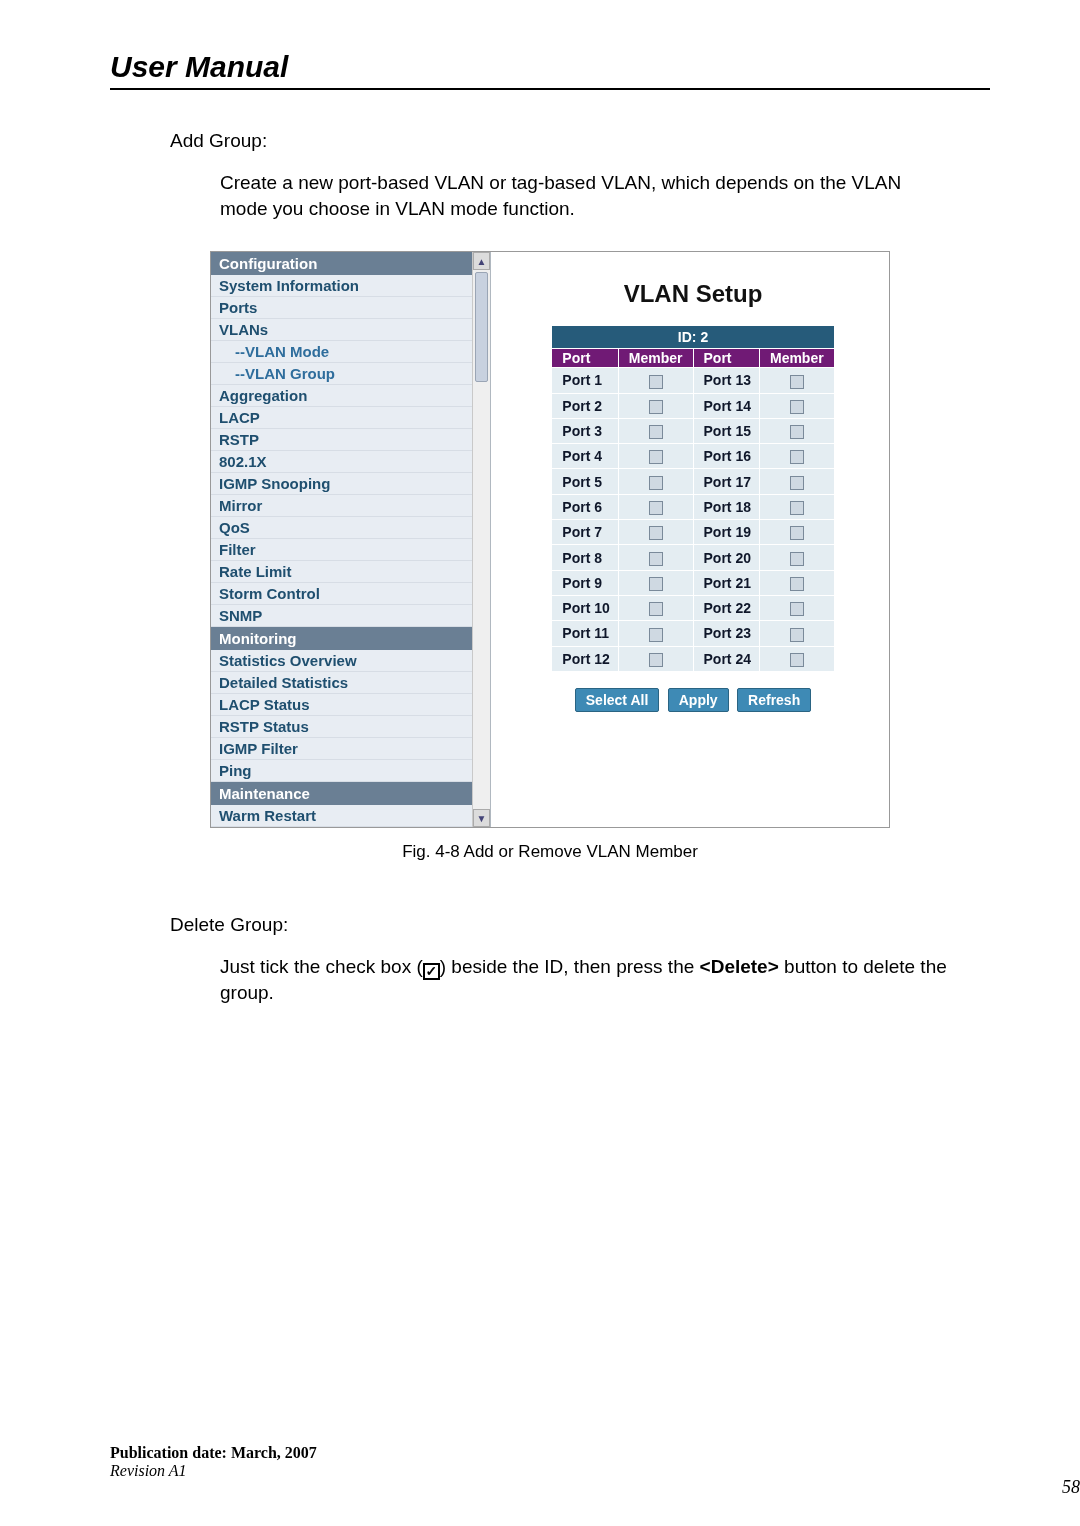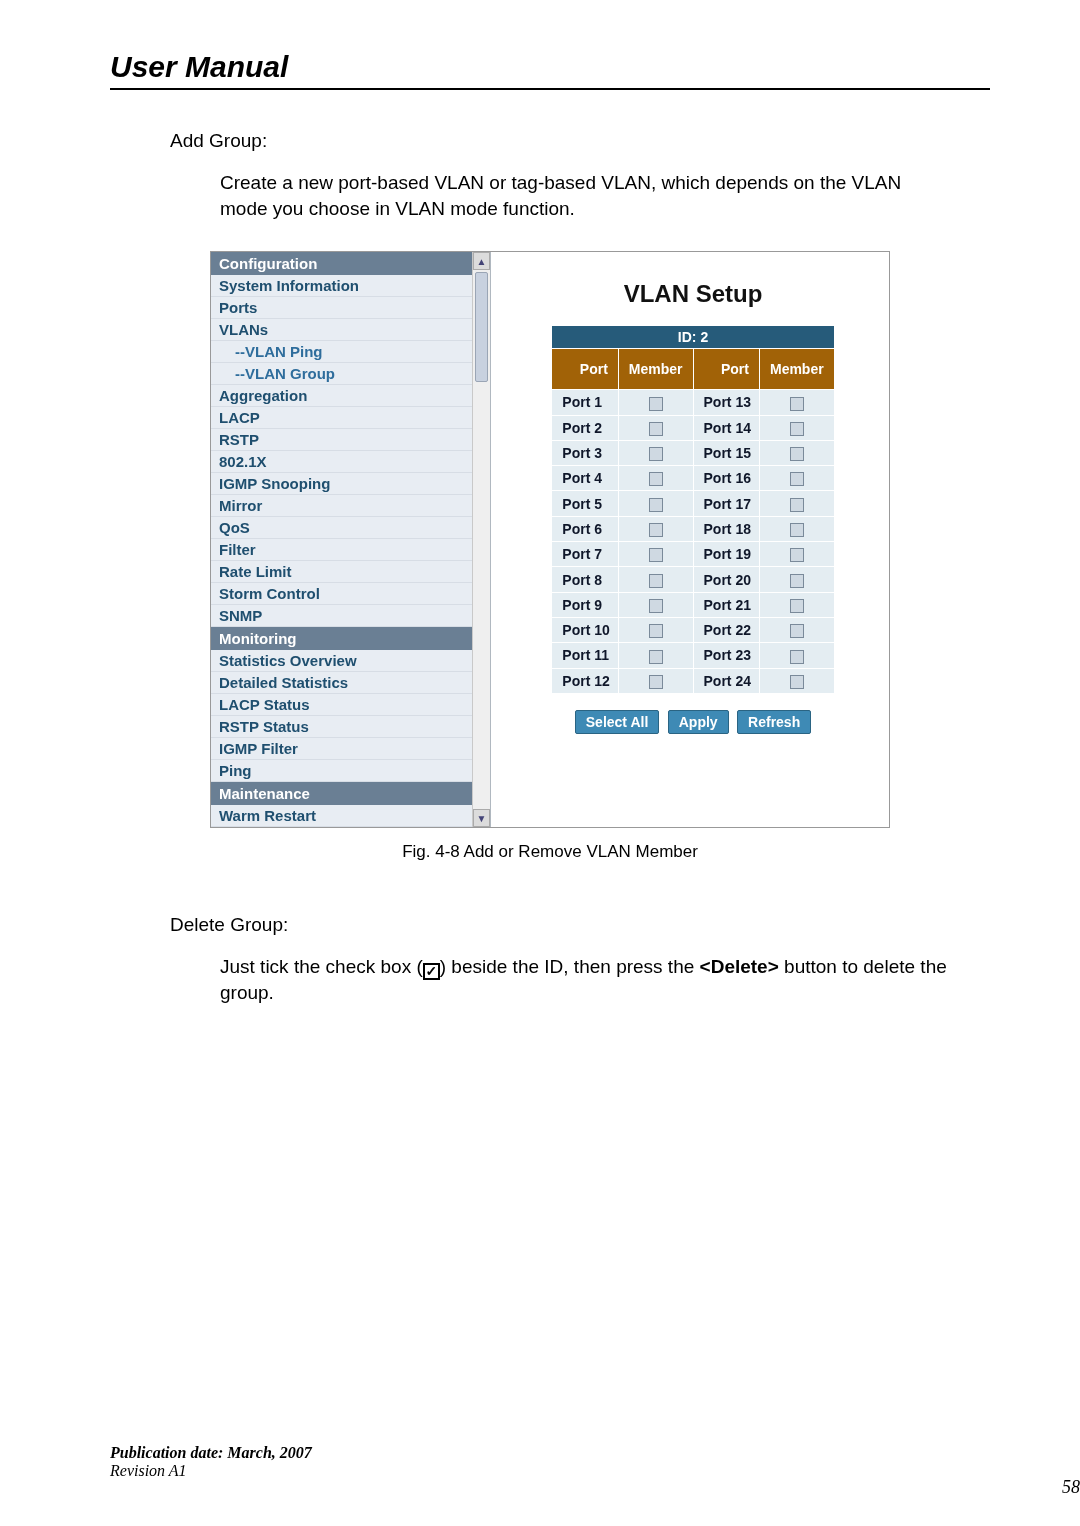--- a/index.html
+++ b/index.html
@@ -117,25 +117,25 @@
     font-size: 14px;
   }
   .id-row th {
     background: #265b7a;
     color: #fff;
     padding: 3px 6px;
     text-align: center;
     font-weight: bold;
   }
   .hdr-row th {
-    background: #a16207;
+    background: #701a75;
     color: #fff;
-    padding: 12px 10px;
-    font-weight: bold;
-    text-align: right;
+    padding: 1px 10px;
+    font-weight: bold;
+    text-align: left;
     border: 1px solid #fff;
   }
   .data-row td {
     background: #e4edf2;
     border: 1px solid #fff;
     padding: 4px 8px;
     text-align: center;
   }
   .port-name { color: #0f172a; font-weight: bold; text-align: left !important; padding-left:10px !important;}
   .cb {
@@ -176,21 +176,21 @@
     line-height:13px;
     text-align:center;
     font-weight:bold;
   }
   .footer {
     position: absolute;
     bottom: 46px;
     left: 110px;
     font-size: 16px;
   }
-  .footer .pub { font-style: italic; font-weight: bold; font-family: "Times New Roman", serif;}
+  .footer .pub { font-weight: bold; font-family: "Times New Roman", serif;}
   .footer .rev { font-style: italic; font-family: "Times New Roman", serif;}
   .page-no {
     position: absolute;
     bottom: 28px;
     width: 100%;
     left: 0;
     text-align: right;
     font-style: italic;
     font-family: "Times New Roman", serif;
     font-size: 18px;
@@ -206,21 +206,21 @@
 <div class="section-body">Create a new port-based VLAN or tag-based VLAN, which depends on the VLAN mode you choose in VLAN mode function.</div>
 
 <div class="screenshot-frame">
   <div class="shot-flex">
     <div class="nav-col">
       <div class="nav-scroll">
         <div class="nav-header">Configuration</div>
         <div class="nav-item">System Information</div>
         <div class="nav-item">Ports</div>
         <div class="nav-item">VLANs</div>
-        <div class="nav-item nav-sub">--VLAN Ping</div>
+        <div class="nav-item nav-sub">--VLAN Mode</div>
         <div class="nav-item nav-sub">--VLAN Group</div>
         <div class="nav-item">Aggregation</div>
         <div class="nav-item">LACP</div>
         <div class="nav-item">RSTP</div>
         <div class="nav-item">802.1X</div>
         <div class="nav-item">IGMP Snooping</div>
         <div class="nav-item">Mirror</div>
         <div class="nav-item">QoS</div>
         <div class="nav-item">Filter</div>
         <div class="nav-item">Rate Limit</div>

